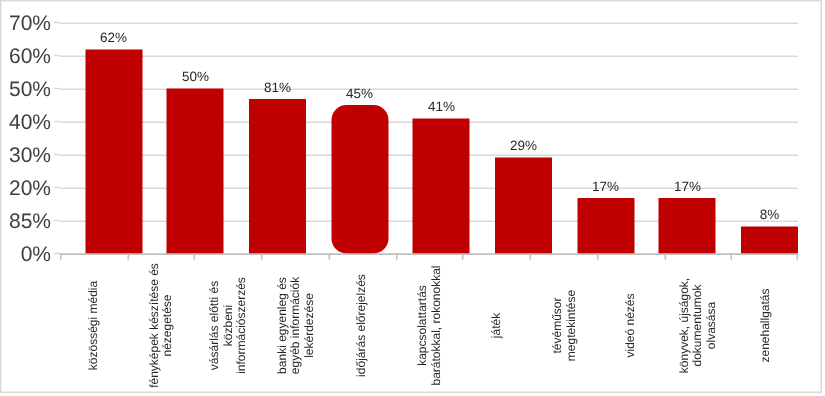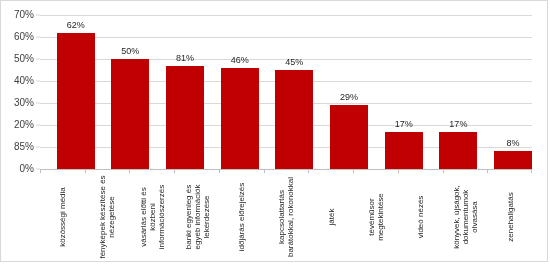--- a/index.html
+++ b/index.html
@@ -32,21 +32,21 @@
     background:#d9d9d9;
   }
   .gridline.baseline{background:#bfbfbf;}
 
   
   .ytick{
     position:absolute;
     right:100%;
     margin-right:6px;
     transform:translateY(-50%);
-    font-size:10px;
+    font-size:14px;
     color:#404040;
     white-space:nowrap;
     line-height:1;
   }
   
   .ytickmark{
     position:absolute;
     right:100%;
     width:4px;height:1px;
     background:#d9d9d9;
@@ -199,27 +199,27 @@
           <div class="bar" title="fényképek készítése és nézegetése — 50%" style="height: 71.4286%; background: rgb(192, 0, 0);">
             <div class="bar-label">50%</div>
           </div>
         </div>
         <div class="bar-slot">
           <div class="bar" title="vásárlás előtti és közbeni információszerzés — 47%" style="height: 67.1429%; background: rgb(192, 0, 0);">
             <div class="bar-label">81%</div>
           </div>
         </div>
         <div class="bar-slot">
-          <div class="bar" title="banki egyenleg és egyéb információk lekérdezése — 46%" style="height: 65.7143%; background: rgb(192, 0, 0);">
-            <div class="bar-label">46%</div>
-          </div>
-        </div>
-        <div class="bar-slot">
-          <div class="bar" title="időjárás előrejelzés — 45%" style="height: 64.2857%; background: rgb(192, 0, 0);">
+          <div class="bar" title="időjárás előrejelzés — 45%" style="height: 64.2857%; background: rgb(192, 0, 0); border-radius: 10px;">
             <div class="bar-label">45%</div>
+          </div>
+        </div>
+        <div class="bar-slot">
+          <div class="bar" title="kapcsolattartás barátokkal, rokonokkal — 41%" style="height: 58.5714%; background: rgb(192, 0, 0);">
+            <div class="bar-label">41%</div>
           </div>
         </div>
         <div class="bar-slot">
           <div class="bar" title="játék — 29%" style="height: 41.4286%; background: rgb(192, 0, 0);">
             <div class="bar-label">29%</div>
           </div>
         </div>
         <div class="bar-slot">
           <div class="bar" title="tévéműsor megtekintése — 17%" style="height: 24.2857%; background: rgb(192, 0, 0);">
             <div class="bar-label">17%</div>

